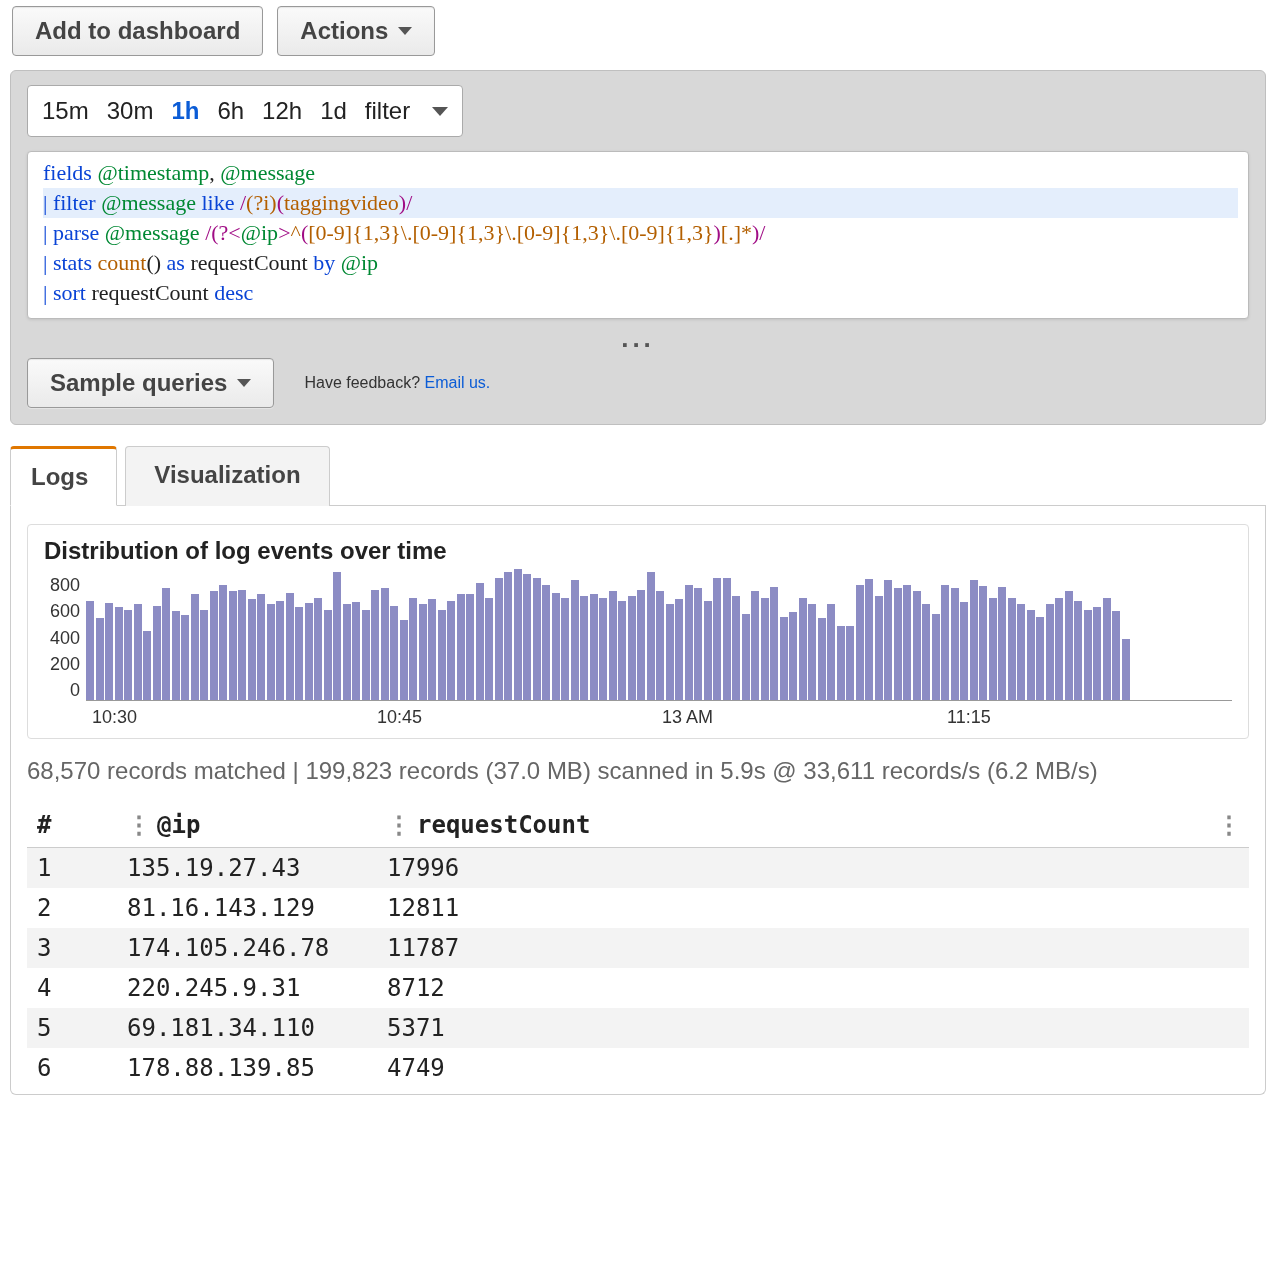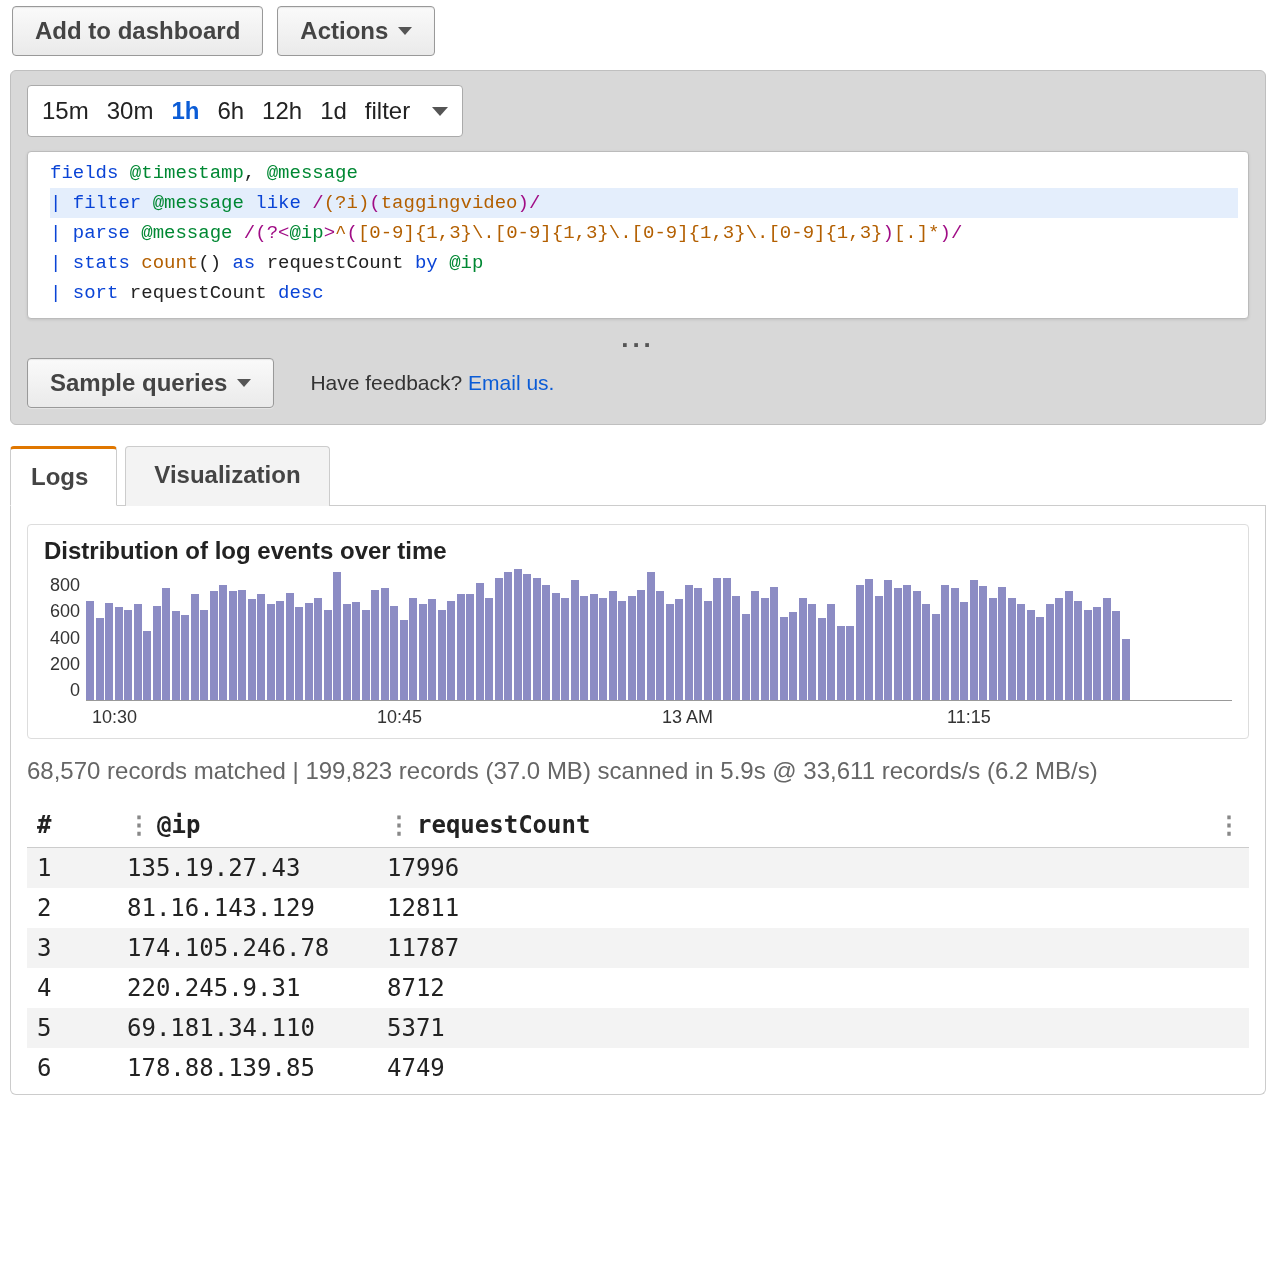--- a/index.html
+++ b/index.html
@@ -135,23 +135,23 @@
     border-left: 8px solid transparent;
     border-right: 8px solid transparent;
     border-top: 9px solid #555;
     margin-left: 4px;
   }
 
   .editor {
     background: #fff;
     border: 1px solid #bbb;
     border-radius: 4px;
-    padding: 6px 10px 10px 22px;
-    font-family: Liberation Mono, monospace;
-    font-size: 19px;
+    padding: 6px 10px 10px 15px;
+    font-family: Liberation Serif, serif;
+    font-size: 22px;
     line-height: 30px;
     white-space: pre;
     overflow-x: auto;
     box-shadow: 0 1px 3px rgba(0,0,0,0.1);
   }
   .ed-line { display: block; }
   .hl-line { background: #e4eefc; }
   .tok-kw { color: #0a44d6; }
   .tok-fld { color: #083; }
   .tok-rx  { color: #a00c85; }
@@ -174,22 +174,22 @@
     gap: 18px;
     margin-top: 2px;
   }
   .btn-primary {
     background: #2074d5;
     border: 1px solid #0f4fa1;
     color: #fff;
     background-image: linear-gradient(#2f87e6,#1263c5);
   }
   .feedback {
-    margin-left: 18px;
-    font-size: 21px;
+    margin-left: 12px;
+    font-size: 16px;
     color: #333;
   }
   .feedback a { color: #0b5cd6; text-decoration: none; }
 
   .tabs {
     display: flex;
     margin: 20px 10px 0 10px;
     border-bottom: 1px solid #ccc;
   }
   .tab {

